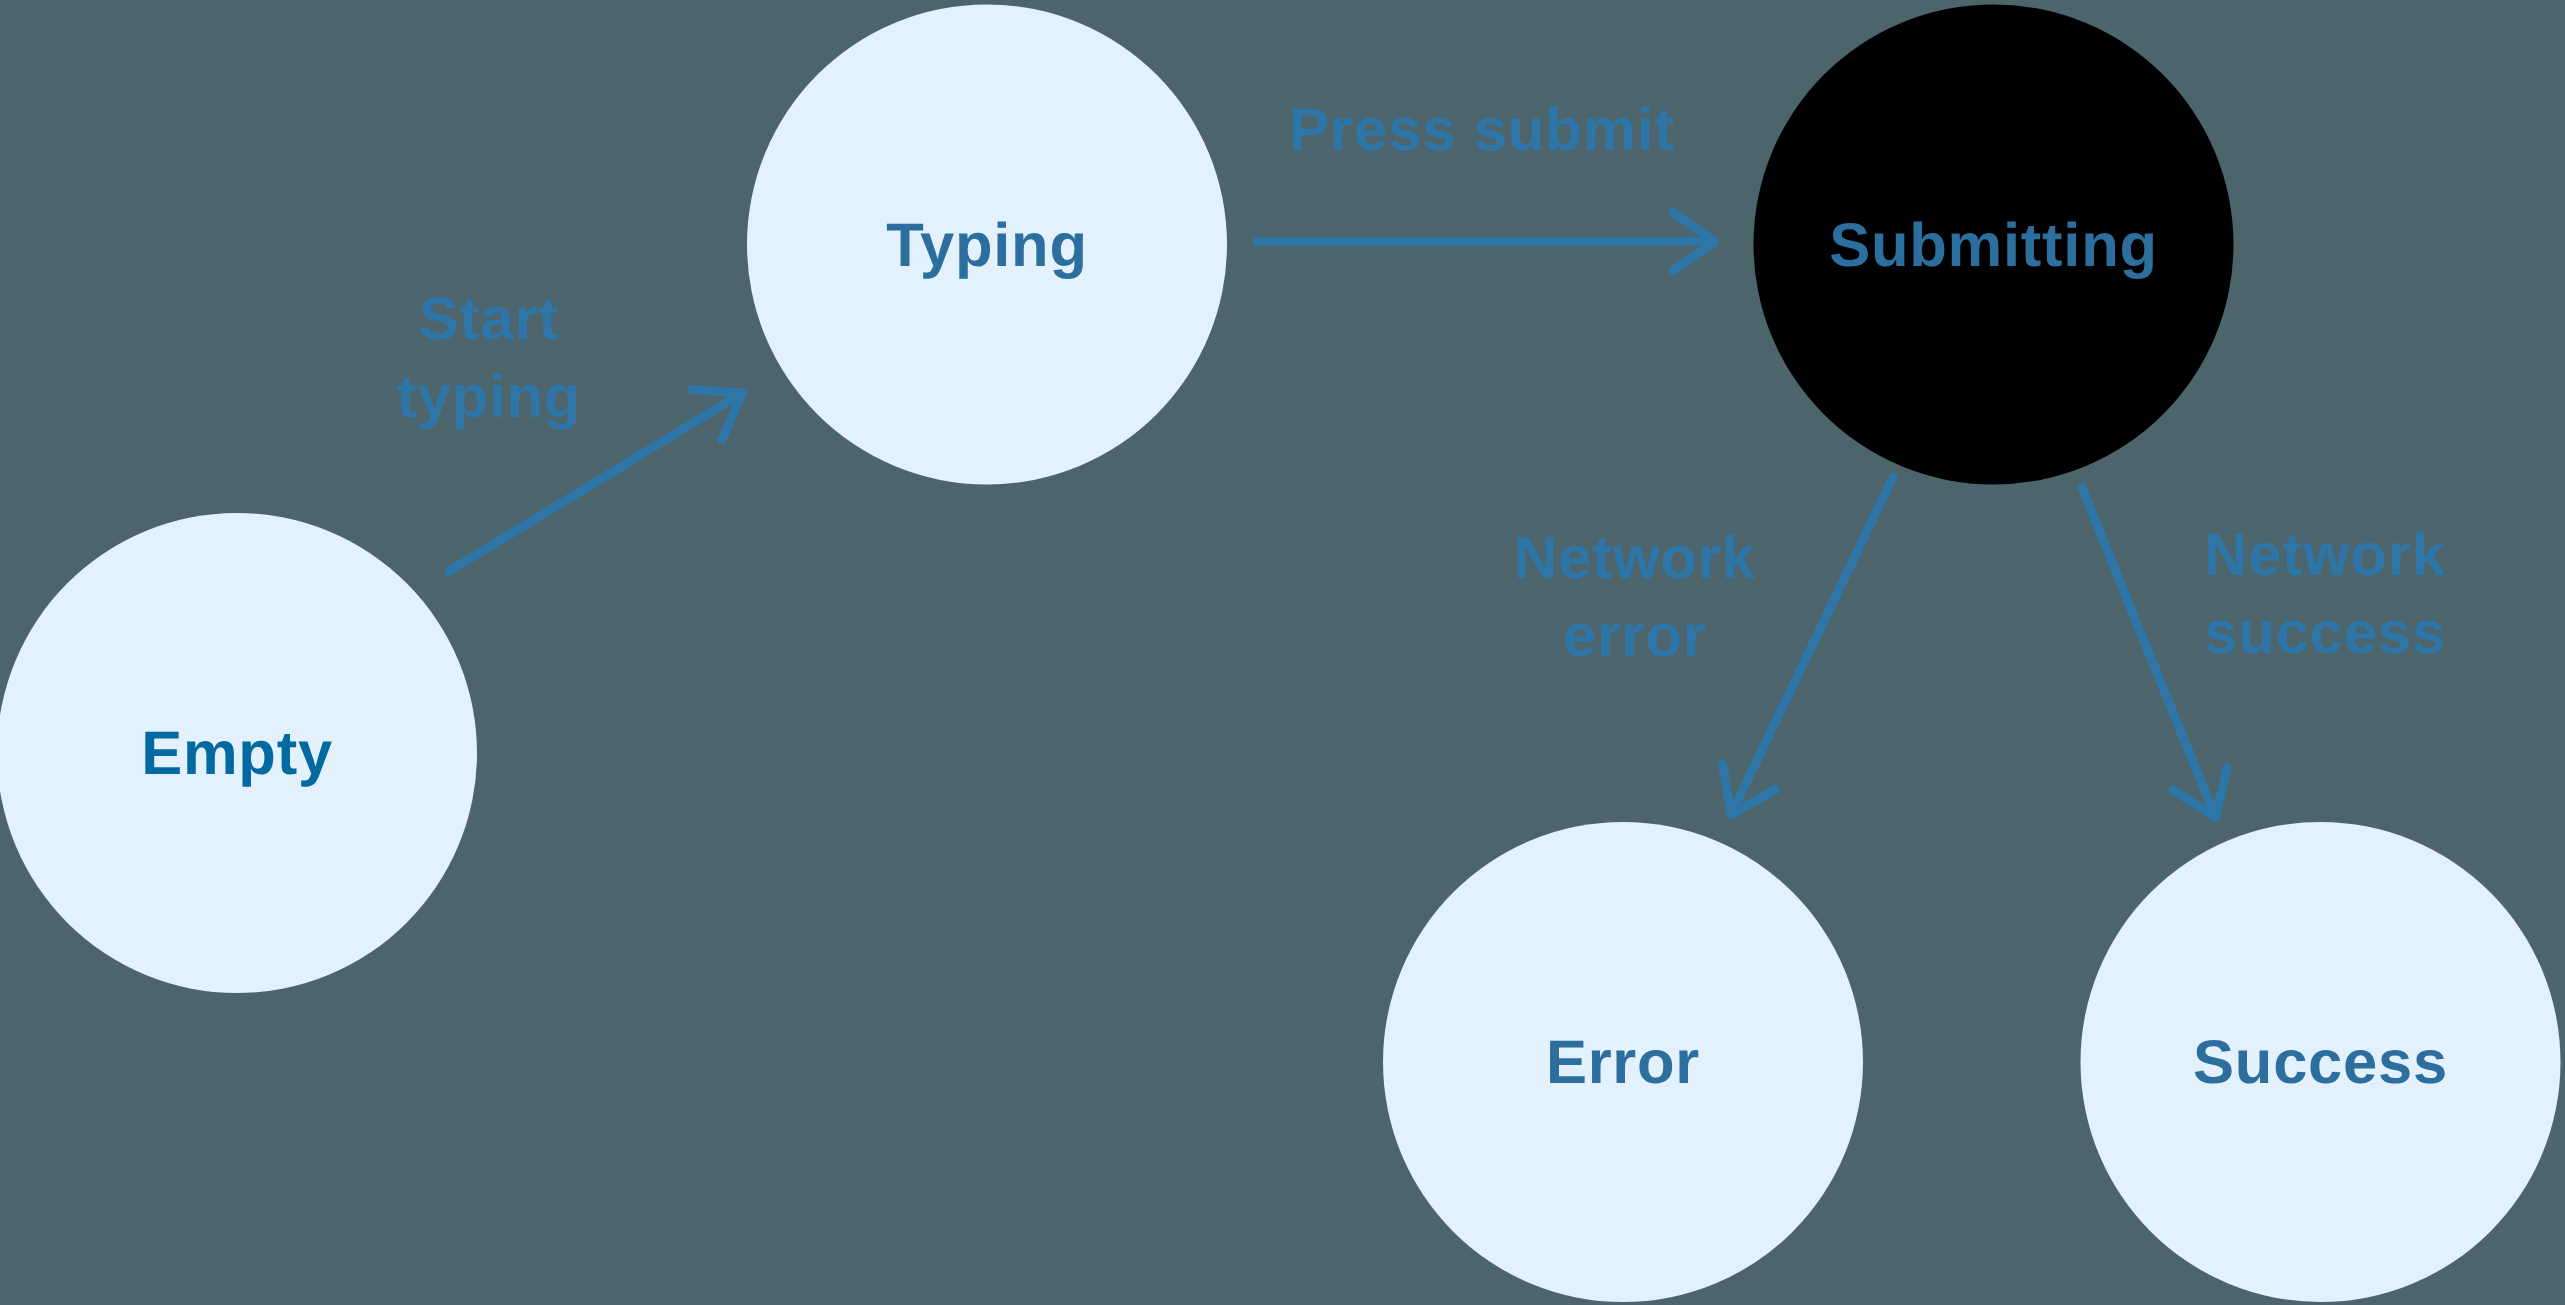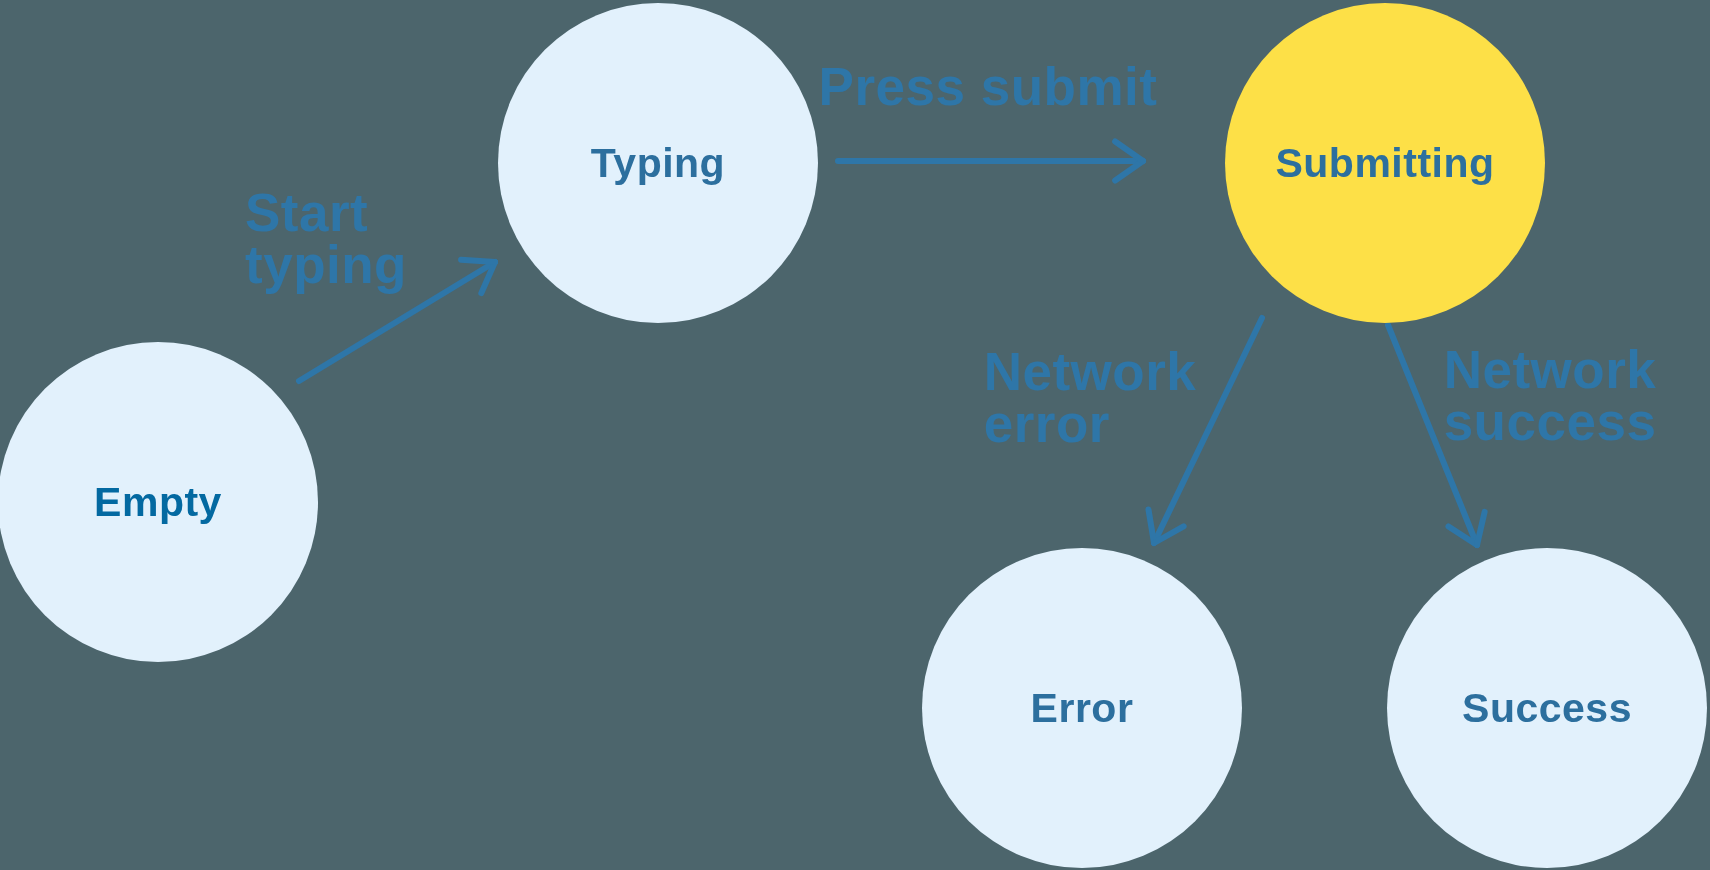--- a/index.html
+++ b/index.html
@@ -31,21 +31,22 @@
   }
   .state-label {
     font-size: 41px;
     font-weight: bold;
     letter-spacing: 0.5px;
     white-space: nowrap;
   }
   .edge-label {
     position: absolute;
     transform: translate(-50%, -50%);
-    font-size: 53px;
+    text-align: center;
+    font-size: 40px;
     font-weight: bold;
     line-height: 52px;
     letter-spacing: 0.5px;
     white-space: nowrap;
   }
 </style>
 </head>
 <body>
 
 <div id="stage" style="width: 1710px; height: 870px; background: rgb(76, 101, 108);">
@@ -63,21 +64,21 @@
       <line x1="1477" y1="545" x2="1448.4769393499826" y2="526.4950003740767" stroke="#2e76a8" stroke-width="6" stroke-linecap="round"></line>
       <line x1="1477" y1="545" x2="1484.6335503045204" y2="511.8680077606499" stroke="#2e76a8" stroke-width="6" stroke-linecap="round"></line>
     </svg>
   <div id="node-layer">
       <div class="state-node" style="left: -2px; top: 342px; width: 320px; height: 320px; background: rgb(226, 241, 252);">
         <span class="state-label" style="color: #0369a1;">Empty</span>
       </div>
       <div class="state-node" style="left: 498px; top: 3px; width: 320px; height: 320px; background: rgb(226, 241, 252);">
         <span class="state-label" style="color: rgb(44, 111, 158);">Typing</span>
       </div>
-      <div class="state-node" style="left: 1225px; top: 3px; width: 320px; height: 320px; background: #fde047; align-items: center;">
+      <div class="state-node" style="left: 1169px; top: 3px; width: 320px; height: 320px; background: #000000; align-items: center;">
         <span class="state-label" style="color: rgb(44, 111, 158);">Submitting</span>
       </div>
       <div class="state-node" style="left: 922px; top: 548px; width: 320px; height: 320px; background: rgb(226, 241, 252);">
         <span class="state-label" style="color: rgb(44, 111, 158);">Error</span>
       </div>
       <div class="state-node" style="left: 1387px; top: 548px; width: 320px; height: 320px; background: rgb(226, 241, 252);">
         <span class="state-label" style="color: rgb(44, 111, 158);">Success</span>
       </div>
     </div>
   <div id="label-layer">

